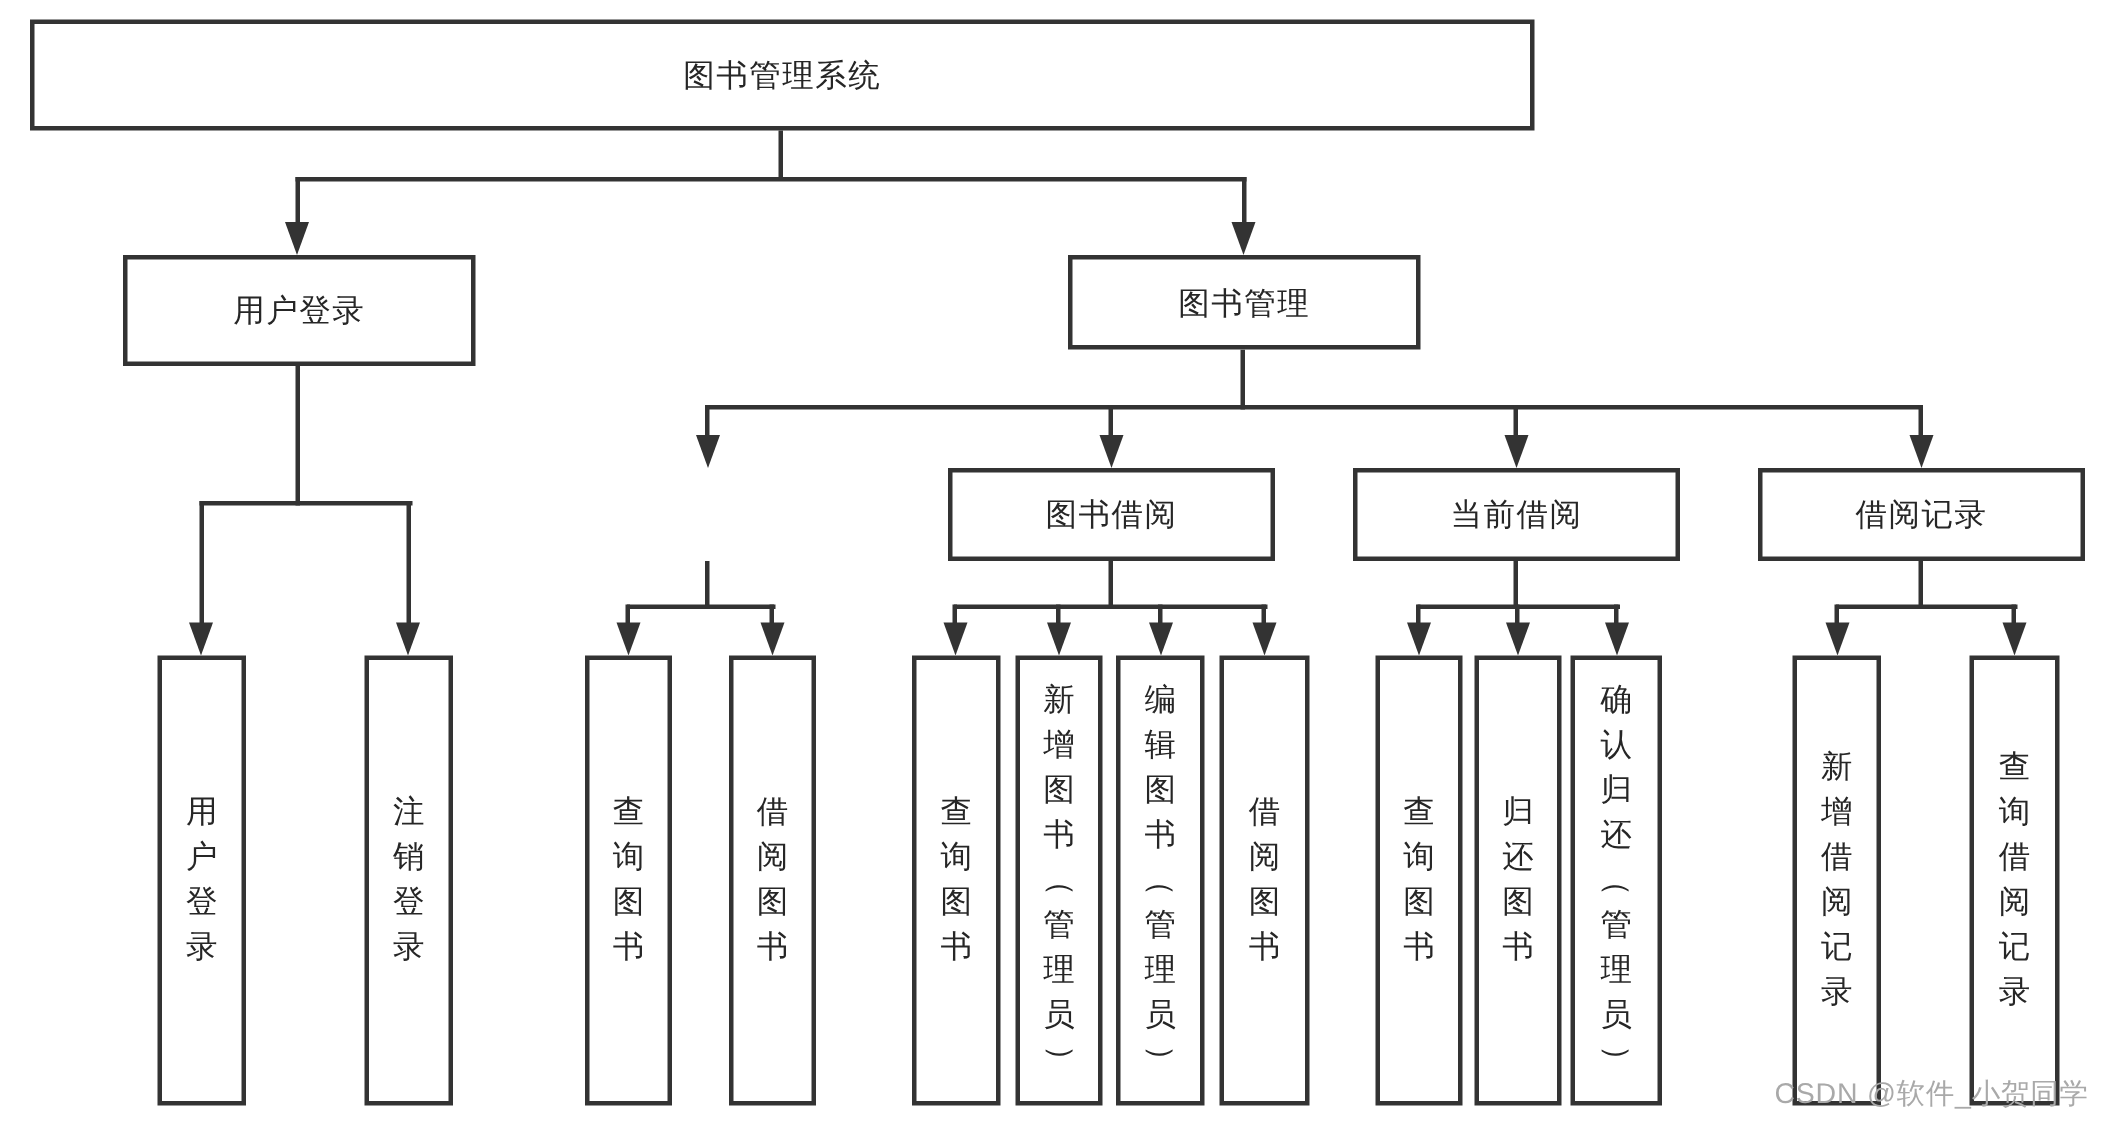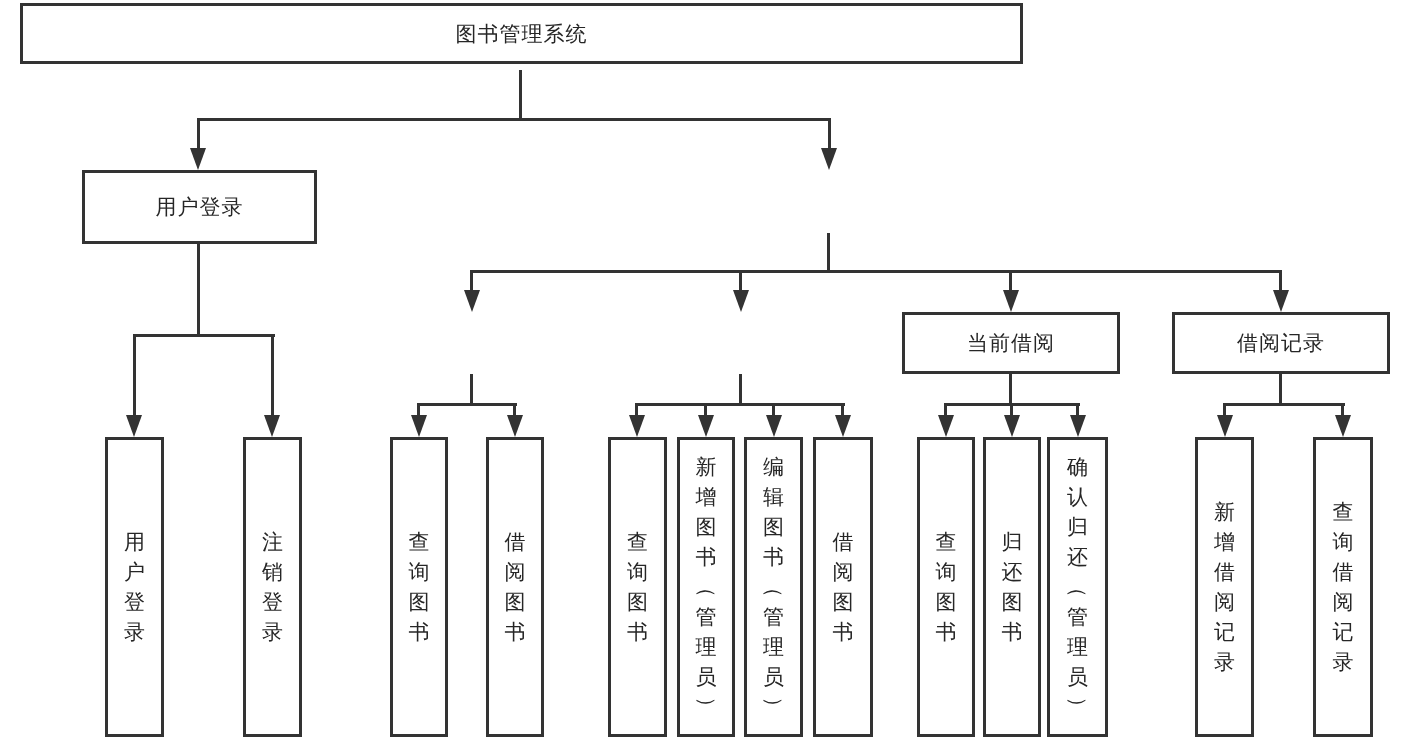--- a/index.html
+++ b/index.html
@@ -64,24 +64,26 @@
     letter-spacing: 0.5px;
     white-space: nowrap;
     z-index: 3;
   }
 </style>
 </head>
 <body>
 
 <div id="canvas">
 
-  <div class="node" style="left:20px;top:3px;width:1003px;height:61px">图书管理系统</div>
+  <div class="node" style="left:20px;top:13px;width:1003px;height:74px">图书管理系统</div>
 
   <div class="node" style="left:82px;top:170px;width:235px;height:74px">用户登录</div>
-
+  <div class="node" style="left:712px;top:170px;width:235px;height:63px">图书管理</div>
+
+  <div class="node" style="left:632px;top:312px;width:218px;height:62px">图书借阅</div>
   <div class="node" style="left:902px;top:312px;width:218px;height:62px">当前借阅</div>
   <div class="node" style="left:1172px;top:312px;width:218px;height:62px">借阅记录</div>
 
   <div class="node leaf" style="left:105px;top:437px;width:59px;height:300px">
       <div class="vchar">用</div>
       <div class="vchar">户</div>
       <div class="vchar">登</div>
       <div class="vchar">录</div>
     </div>
   <div class="node leaf" style="left:243px;top:437px;width:59px;height:300px">
@@ -235,13 +237,14 @@
     <div class="tri" style="left:1070px;top:415px"></div>
 
     <div class="ln vl" style="left:1279px;top:374px;height:31px"></div>
     <div class="ln hl" style="left:1224px;top:403px;width:121px"></div>
     <div class="ln vl" style="left:1223px;top:403px;height:16px"></div>
     <div class="tri" style="left:1217px;top:415px"></div>
     <div class="ln vl" style="left:1341px;top:403px;height:16px"></div>
     <div class="tri" style="left:1335px;top:415px"></div>
   </div>
 
+  <div class="watermark">CSDN @软件_小贺同学</div>
 </div>
 
 </body></html>

